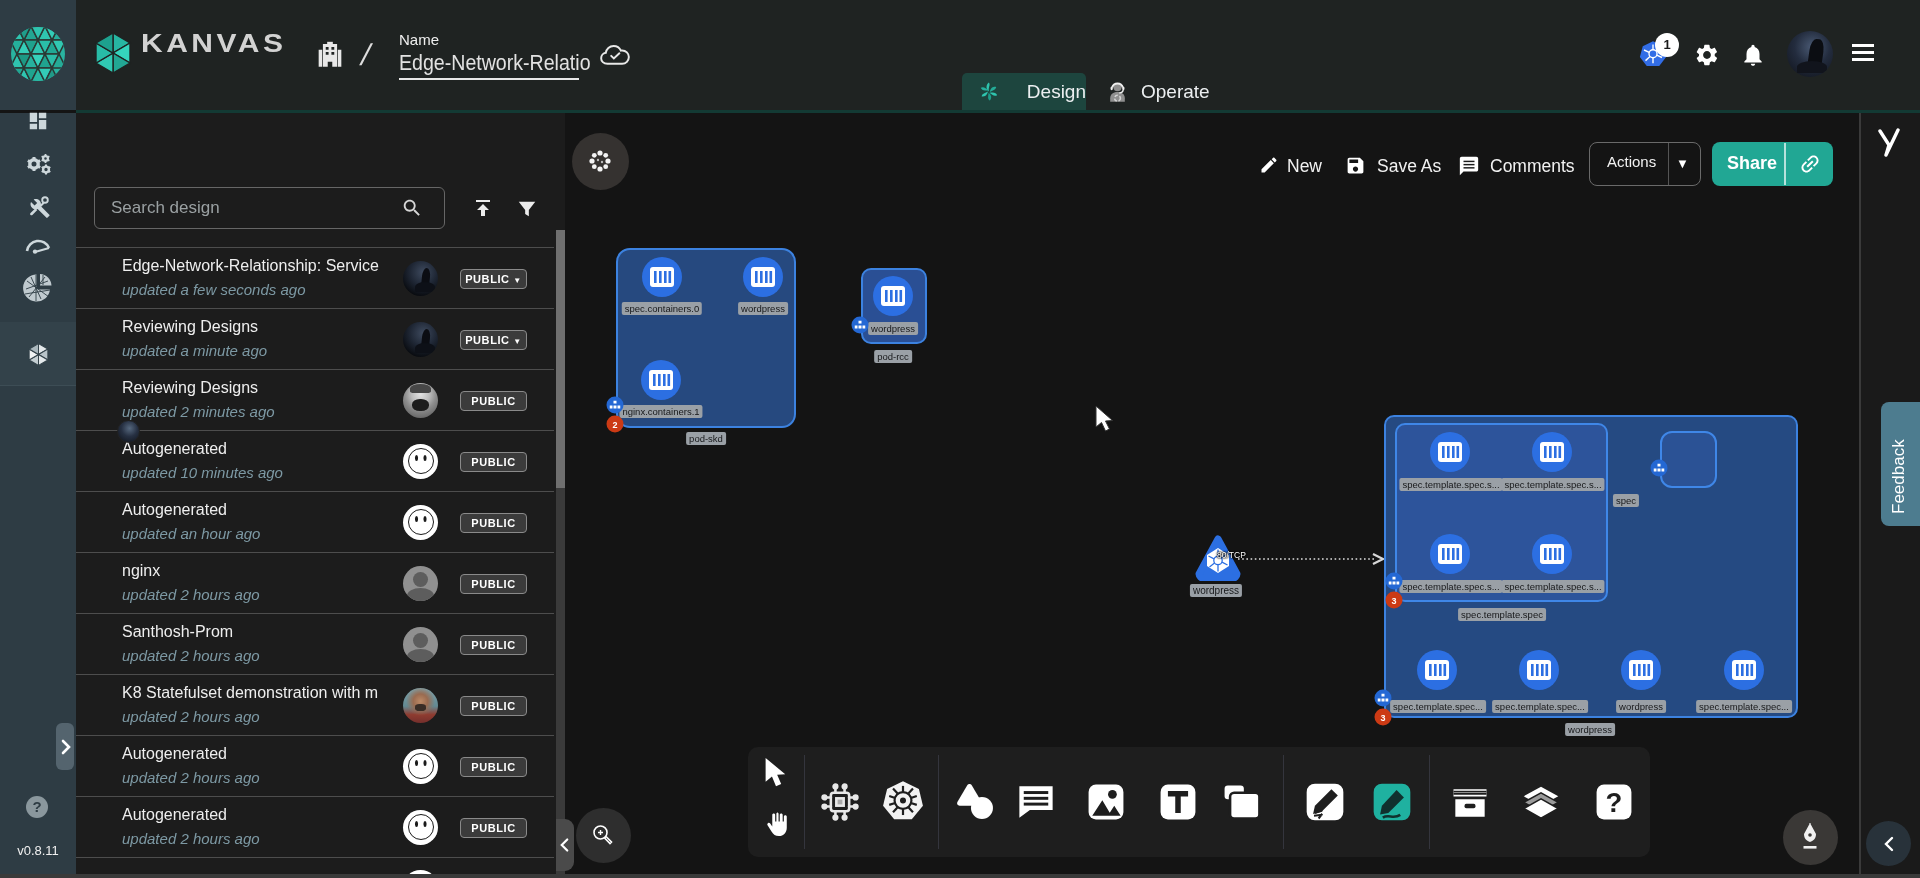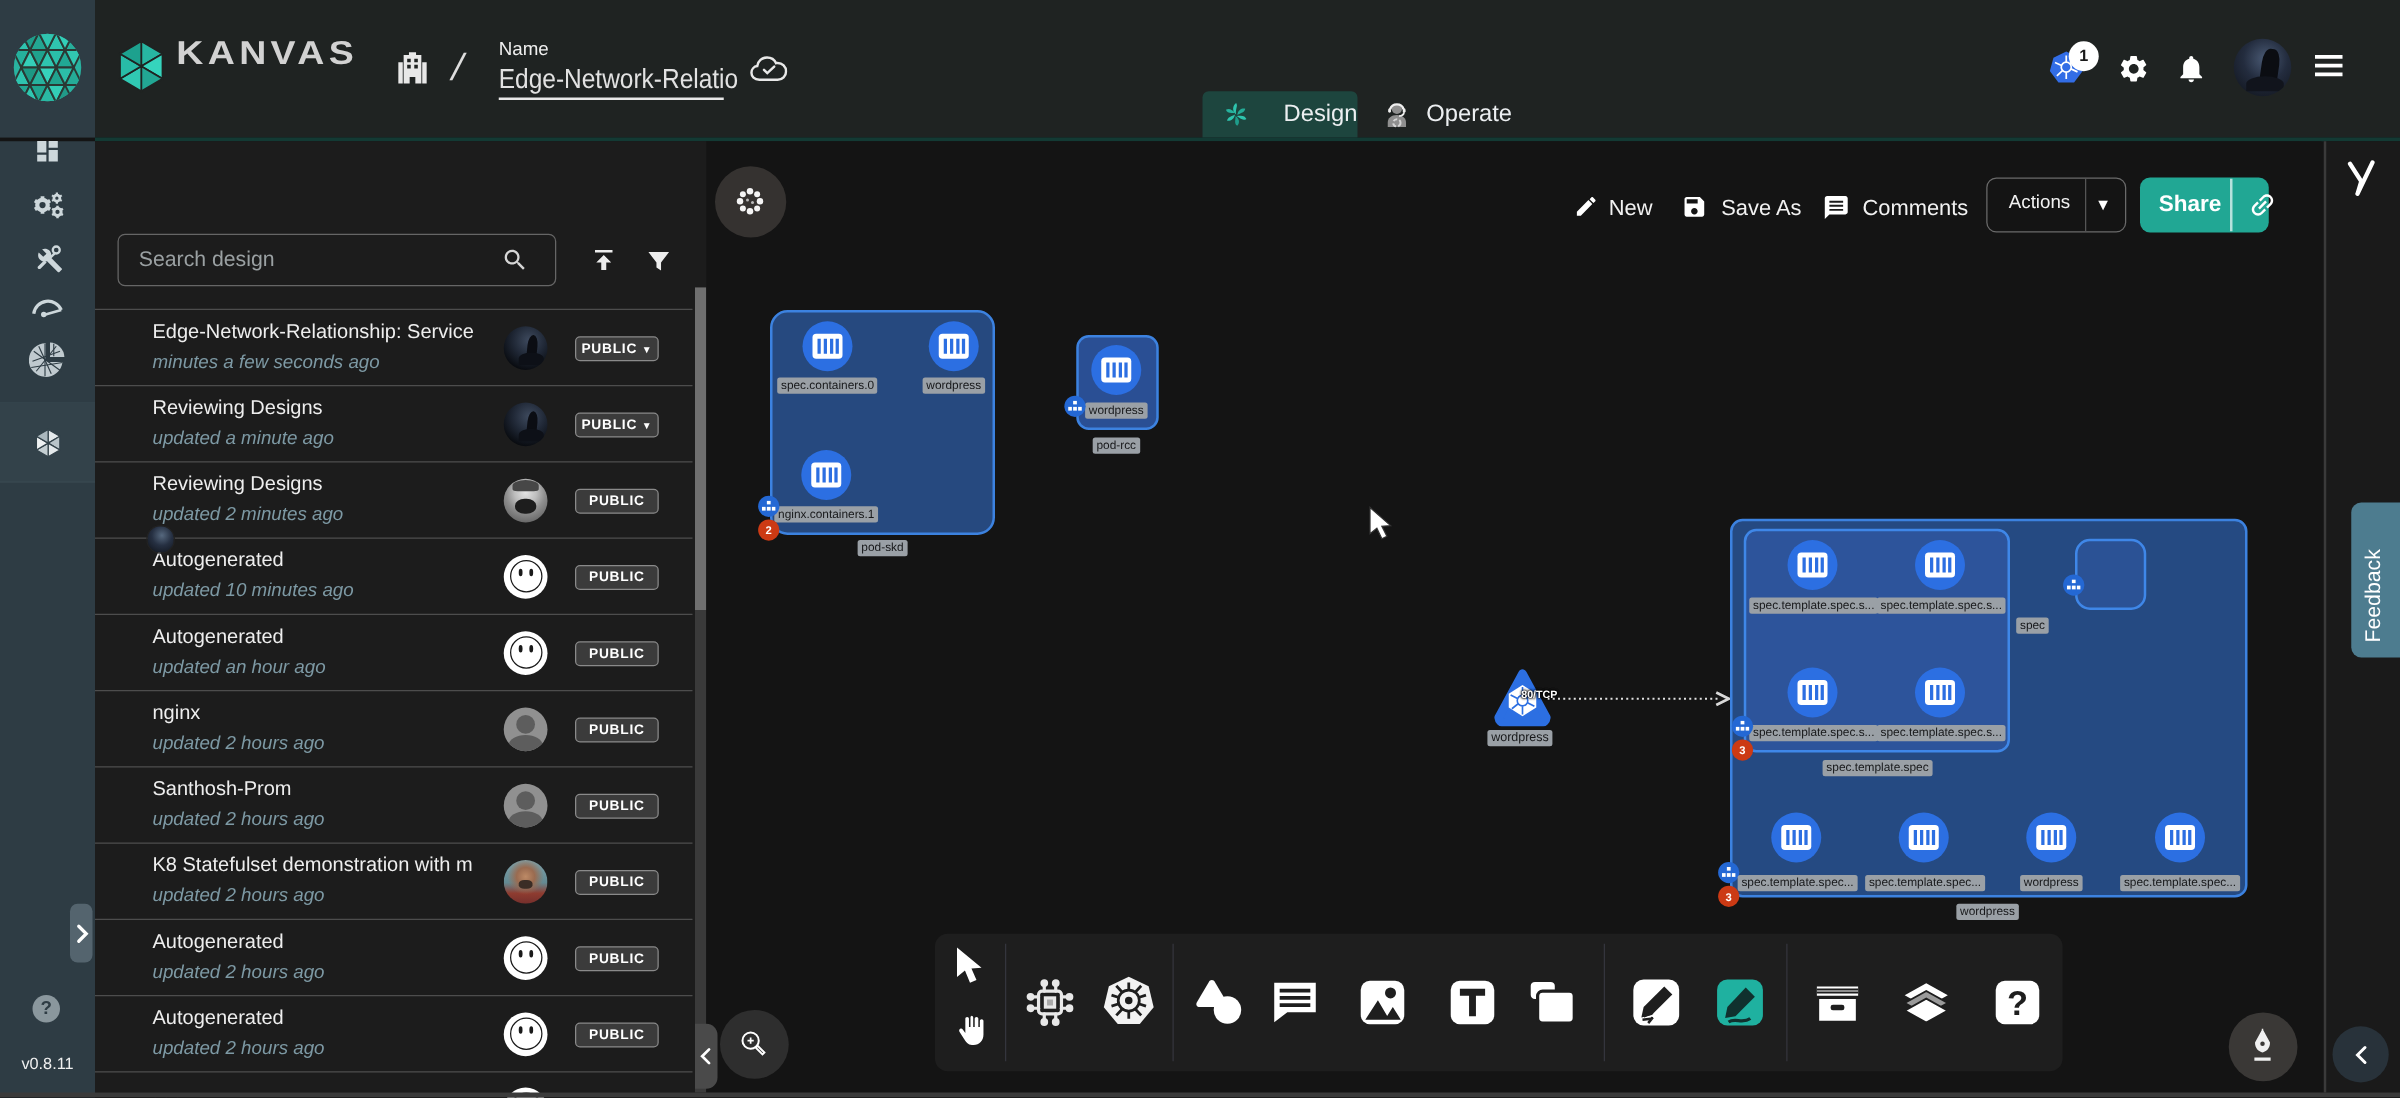--- a/index.html
+++ b/index.html
@@ -300,21 +300,21 @@
   <svg class="abs" width="24" height="24" style="left:471px;top:196px" viewBox="0 0 24 24" fill="#ececec">
     <path d="M5 4h14v2H5z M12 8l-6 6h4v6h4v-6h4z"></path>
   </svg>
   <svg class="abs" width="22" height="22" style="left:516px;top:198px" viewBox="0 0 24 24" fill="#ececec">
     <path d="M3 4h18l-7 9v7l-4-2.5V13z"></path>
   </svg>
 
   <div class="abs" style="left:76px;top:247px;width:478px;height:1px;background:#4d4d4d"></div>
   <div class="abs row" style="top:248px">
     <div class="rtitle">Edge-Network-Relationship: Service</div>
-    <div class="rsub">minutes a few seconds ago</div>
+    <div class="rsub">updated a few seconds ago</div>
     <div class="ravatar av-bat"></div>
     <div class="rbtn">PUBLIC <span style="font-size:8px">▼</span></div>
   </div>
   <div class="abs row" style="top:309px">
     <div class="rtitle">Reviewing Designs</div>
     <div class="rsub">updated a minute ago</div>
     <div class="ravatar av-bat"></div>
     <div class="rbtn">PUBLIC <span style="font-size:8px">▼</span></div>
   </div>
   <div class="abs row" style="top:370px">
@@ -408,21 +408,21 @@
         <line x1="6" y1="10.5" x2="18" y2="10.5"></line>
         <line x1="6" y1="14" x2="18" y2="14"></line>
       </g>
   </svg>
   <div class="abs actxt" style="left:1490px;top:156px">Comments</div>
   <div class="abs" style="left:1589px;top:142px;width:112px;height:44px;border:1px solid #6a6a6a;border-radius:8px;">
     <div style="position:absolute;left:17px;top:10px;color:#f2f2f2;font-size:15px">Actions</div>
     <div style="position:absolute;left:78px;top:0;width:1px;height:42px;background:#555"></div>
     <div style="position:absolute;left:86px;top:13px;color:#fff;font-size:13px">▼</div>
   </div>
-  <div class="abs" style="left:1712px;top:142px;width:103px;height:44px;border-radius:8px;background:#21a794;">
+  <div class="abs" style="left:1712px;top:142px;width:121px;height:44px;border-radius:8px;background:#21a794;">
     <div style="position:absolute;left:15px;top:11px;color:#fff;font-size:18px;font-weight:bold">Share</div>
     <div style="position:absolute;left:72px;top:1px;width:1.5px;height:42px;background:#e8f6f4;opacity:.75"></div>
     <svg width="24" height="24" style="position:absolute;left:86px;top:10px;transform:rotate(-45deg)" viewBox="0 0 24 24" fill="#fff">
       <path d="M3.9 12c0-1.7 1.4-3.1 3.1-3.1h4V7H7c-2.8 0-5 2.2-5 5s2.2 5 5 5h4v-1.9H7c-1.7 0-3.1-1.4-3.1-3.1zM8 13h8v-2H8v2zm9-6h-4v1.9h4c1.7 0 3.1 1.4 3.1 3.1s-1.4 3.1-3.1 3.1h-4V17h4c2.8 0 5-2.2 5-5s-2.2-5-5-5z"></path>
     </svg>
   </div>
 
   <svg class="abs" width="26" height="30" style="left:1876px;top:128px" viewBox="0 0 26 30">
     <path d="M4 3 L13 17 L10 27 M22 2 L10 27" fill="none" stroke="#fff" stroke-width="3.4" stroke-linecap="round"></path>
   </svg>
@@ -504,21 +504,21 @@
     <g stroke="#2c6fe2" stroke-width="1.3" fill="none">
       <circle cx="23" cy="25.5" r="4.2"></circle>
       <line x1="23" y1="14.5" x2="23" y2="21"></line>
         <line x1="23" y1="30" x2="23" y2="36.5"></line>
       <line x1="13.5" y1="21" x2="19" y2="23.8"></line>
         <line x1="27" y1="27.2" x2="32.5" y2="30"></line>
       <line x1="14.5" y1="32" x2="19.5" y2="28"></line>
         <line x1="26.5" y1="23" x2="31.5" y2="19"></line>
     </g>
   </svg>
-  <div class="abs" style="left:1217px;top:550px;color:#fff;font-size:8.5px;font-weight:bold;text-shadow:0 0 2px #000,0 0 2px #000,0 0 2px #000">80/TCP</div>
+  <div class="abs" style="left:1217px;top:550px;color:#fff;font-size:8.5px;font-weight:normal;text-shadow:0 0 2px #000,0 0 2px #000,0 0 2px #000">80/TCP</div>
   <div class="nodelabel" style="left:1216px;top:584px;font-size:10px">wordpress</div>
   <svg class="abs" width="150" height="16" style="left:1238px;top:551px">
     <line x1="0" y1="8" x2="136" y2="8" stroke="#e0e0e0" stroke-width="1.6" stroke-dasharray="1.6 2.6"></line>
     <path d="M135 3 L145 8 L135 13" fill="none" stroke="#d8d8d8" stroke-width="2.2"></path>
   </svg>
 
   <div class="abs" style="left:1384px;top:415px;width:414px;height:303px;background:#254a82;border:2px solid #3c82e0;border-radius:10px"></div>
   <div class="abs" style="left:1395px;top:423px;width:213px;height:179px;background:#2d549b;border:2px solid #3f87e8;border-radius:10px"></div>
   <div class="abs" style="left:1660px;top:431px;width:57px;height:57px;background:#2b5295;border:2px solid #3f87e8;border-radius:12px"></div>
   <div class="iconcircle" style="left:1450px;top:452px">

